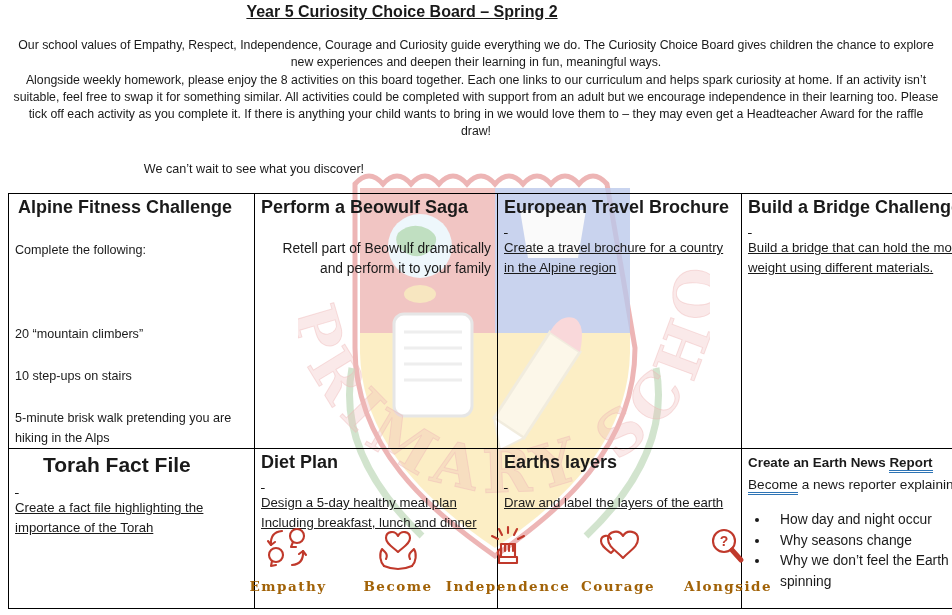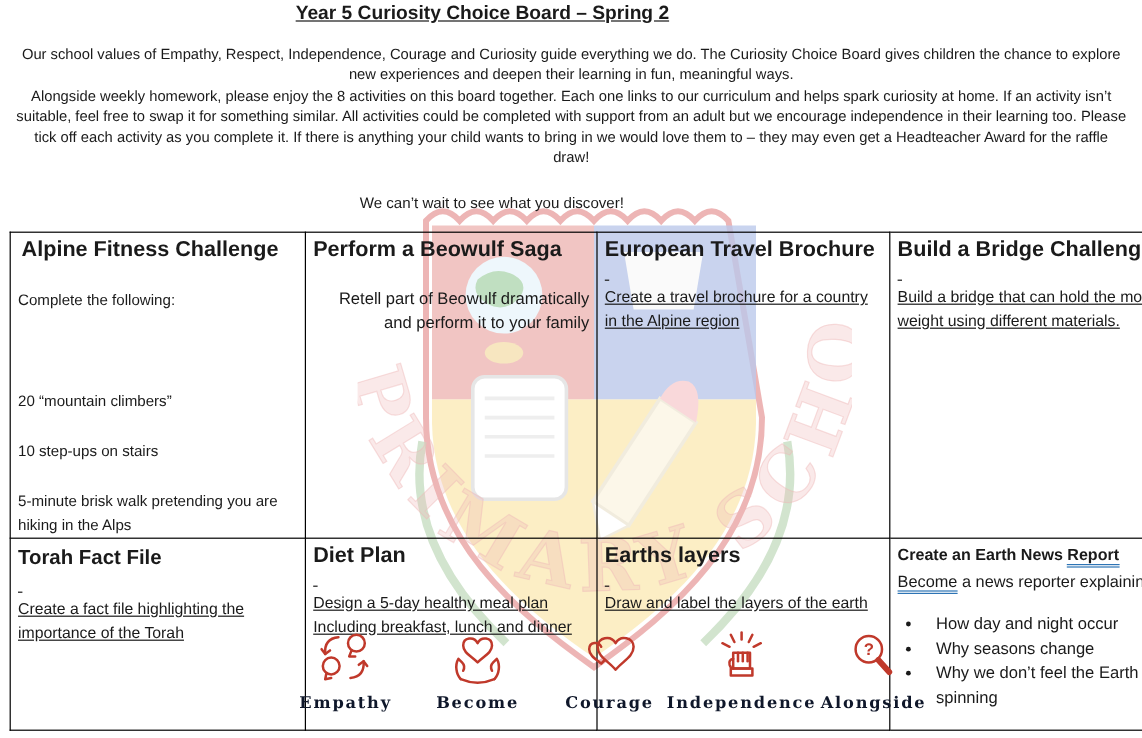--- a/index.html
+++ b/index.html
@@ -11,60 +11,60 @@
   
   .doc-title{
     top:3px;left:0;width:804px;text-align:center;
     font-size:16px;font-weight:bold;z-index:2;
   }
   .doc-title span{text-decoration:underline;}
   
   .intro{z-index:2;text-align:center;font-size:12.3px;line-height:17px;}
   .intro-p1{top:37px;left:16px;width:920px;}
   .intro-p2{top:72px;left:12px;width:928px;}
-  .intro-p3{top:161px;left:20px;width:500px;text-align:right;font-size:12.6px;}
+  .intro-p3{top:161px;left:4px;width:500px;text-align:center;font-size:12.6px;}
   
   .watermark{top:118px;left:298px;width:412px;height:476px;z-index:0;opacity:.34;pointer-events:none;}
   .arc-letters{
     font-family:"DejaVu Serif",serif;font-weight:bold;font-size:60px;letter-spacing:9px;
     fill:rgba(206,48,48,0.30);stroke:rgba(206,48,48,0.45);stroke-width:1;
   }
   
   table.board{
     position:absolute;top:193px;left:8px;z-index:1;
     border-collapse:collapse;table-layout:fixed;width:933px;background:transparent;
   }
   table.board td{
     border:1.4px solid #000;vertical-align:top;padding:3px 6px 0 6px;
     background:transparent;overflow:hidden;
   }
   tr.r1 td{height:158px;} tr.r2 td{height:156px;}
   .cell-h{font-weight:bold;font-size:18px;line-height:21px;}
-  .cell-h.big{font-size:17px;line-height:26px;}
+  .cell-h.big{font-size:21px;line-height:26px;margin-left:28px;}
   .cell-h.pad{padding-left:3px;}
   .cell-body div{min-height:20px;}
   .body-sm div{font-size:12.6px;line-height:20px;margin-top:22px;}
   .body-md div{font-size:13.2px;line-height:20px;text-decoration:underline;}
   .body-lg div{font-size:13.8px;line-height:20.5px;text-align:right;}
   
   .rich-h{font-weight:bold;font-size:13.4px;line-height:22px;}
   .rich-l2{font-size:13.6px;line-height:22px;}
   .grammar{border-bottom:3px double #2e74b5;}
   .news-bullets{margin:14px 0 0 22px;padding:0;font-size:13.8px;line-height:20.5px;}
   .news-bullets li{padding-left:10px;}
   
   .values-row{
     top:524px;left:0;width:952px;z-index:2;display:flex;justify-content:center;
     gap:14px;padding-left:64px;box-sizing:border-box;
   }
   .value-item{width:96px;display:flex;flex-direction:column;align-items:center;}
   .value-item svg{display:block;}
   .value-label{
     margin-top:6px;font-family:"DejaVu Serif",serif;font-weight:bold;
-    font-size:13.5px;letter-spacing:1.5px;color:#0f172a;text-align:center;white-space:nowrap;
+    font-size:13.5px;letter-spacing:1.5px;color:#a16207;text-align:center;white-space:nowrap;
   }
   .vicon{stroke:#c0392b;fill:none;stroke-width:2.1;stroke-linecap:round;stroke-linejoin:round;}
 </style>
 </head>
 <body>
 
 <svg class="layer watermark" viewBox="0 0 412 476" xmlns="http://www.w3.org/2000/svg">
 
   <path d="M57 66
        q14 -16 28 0 q14 -16 28 0 q14 -16 28 0 q14 -16 28 0 q14 -16 28 0 q14 -16 28 0 q14 -16 28 0 q14 -16 28 0 q14 -16 28 0
@@ -203,30 +203,20 @@
   <div class="value-item">
     <svg width="50" height="48" viewBox="0 0 48 48">
       <g class="vicon">
         <path d="M24 12 c-3 -6 -12 -5 -12 2 c0 6 7 9 12 14 c5 -5 12 -8 12 -14 c0 -7 -9 -8 -12 -2 z"></path>
         <path d="M10 42 c-4 -4 -5 -12 -2 -17 l3 3 c2 2 2 5 1 7"></path>
         <path d="M38 42 c4 -4 5 -12 2 -17 l-3 3 c-2 2 -2 5 -1 7"></path>
         <path d="M10 42 q14 6 28 0"></path>
       </g>
     </svg>
     <div class="value-label">Become</div>
-  </div>
-
-  <div class="value-item">
-    <svg width="50" height="48" viewBox="0 0 48 48">
-      <g class="vicon">
-        <path d="M17 15 c-2 -5 -10 -4 -10 2 c0 5 5 8 10 12 c1 -1 2 -2 3 -3"></path>
-        <path d="M29 12 c-4 -7 -15 -5 -15 3 c0 8 9 12 15 19 c6 -7 15 -11 15 -19 c0 -8 -11 -10 -15 -3 z"></path>
-      </g>
-    </svg>
-    <div class="value-label">Courage</div>
   </div>
 
   <div class="value-item">
     <svg width="50" height="48" viewBox="0 0 48 48">
       <g class="vicon">
         <path d="M17 20 h14 v13 h-14 z"></path>
         <line x1="21" y1="20" x2="21" y2="27"></line>
         <line x1="25" y1="20" x2="25" y2="27"></line>
         <line x1="29" y1="20" x2="29" y2="27"></line>
         <path d="M17 25 q-4 1 -3 5 q1 3 3 3"></path>
@@ -237,20 +227,30 @@
         <line x1="8" y1="12" x2="14" y2="15"></line>
         <line x1="40" y1="12" x2="34" y2="15"></line>
       </g>
     </svg>
     <div class="value-label">Independence</div>
   </div>
 
   <div class="value-item">
     <svg width="50" height="48" viewBox="0 0 48 48">
       <g class="vicon">
+        <path d="M17 15 c-2 -5 -10 -4 -10 2 c0 5 5 8 10 12 c1 -1 2 -2 3 -3"></path>
+        <path d="M29 12 c-4 -7 -15 -5 -15 3 c0 8 9 12 15 19 c6 -7 15 -11 15 -19 c0 -8 -11 -10 -15 -3 z"></path>
+      </g>
+    </svg>
+    <div class="value-label">Courage</div>
+  </div>
+
+  <div class="value-item">
+    <svg width="50" height="48" viewBox="0 0 48 48">
+      <g class="vicon">
         <circle cx="20" cy="17" r="11"></circle>
         <path d="M28 26 l9 10" stroke-width="5"></path>
       </g>
       <text x="20" y="22" text-anchor="middle" font-family="Liberation Sans, sans-serif" font-size="14" font-weight="bold" fill="#c0392b">?</text>
     </svg>
     <div class="value-label">Alongside</div>
   </div>
 
 </div>
 

